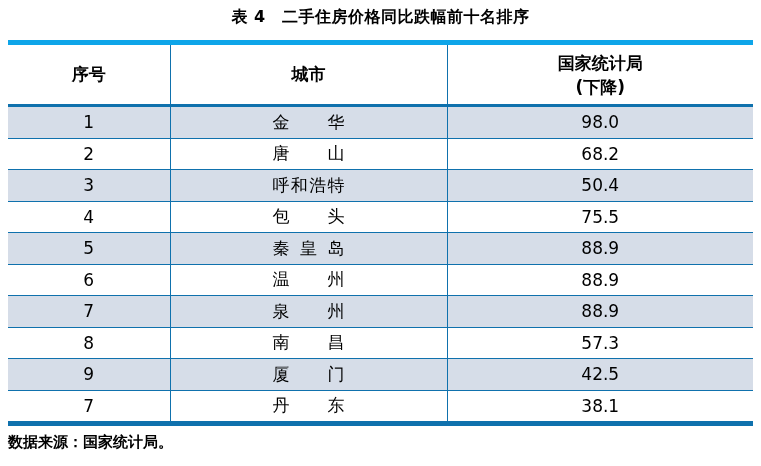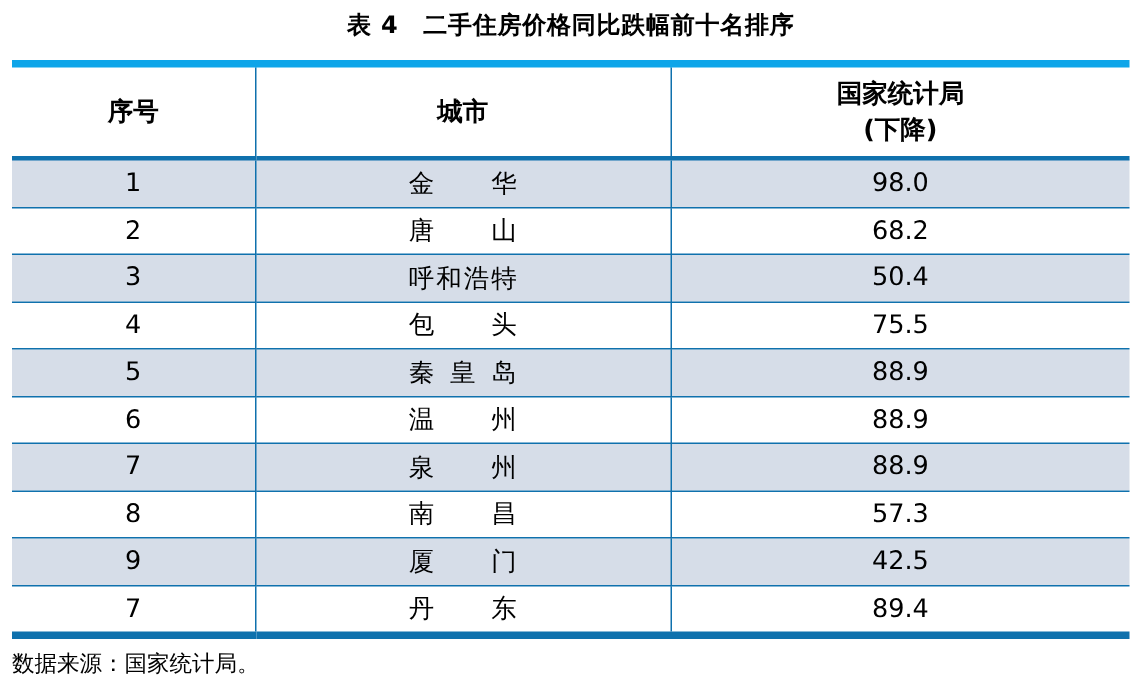--- a/index.html
+++ b/index.html
@@ -51,21 +51,21 @@
   .col-rank-b, .col-city-b { border-right: 1.5px solid #0F71AD; }
   .city-name {
     display: inline-flex;
     justify-content: space-between;
     width: 72px;
     vertical-align: middle;
   }
   .source {
     margin: 7px 0 0 8px;
     font-size: 15px;
-    font-weight: 400;
+    font-weight: 700;
   }
 </style>
 </head>
 <body>
 
 <div class="page">
 
   <div class="title">表 4　二手住房价格同比跌幅前十名排序</div>
 
   <table class="rank-table">
@@ -159,20 +159,20 @@
               <span>门</span>
             </span></td>
           <td>42.5</td>
         </tr>
         <tr>
           <td class="col-rank-b">7</td>
           <td class="col-city-b"><span class="city-name">
               <span>丹</span>
               <span>东</span>
             </span></td>
-          <td>89.4</td>
+          <td>38.1</td>
         </tr>
       </tbody>
   </table>
 
   <div class="source">数据来源：国家统计局。</div>
 
 </div>
 
 </body></html>

